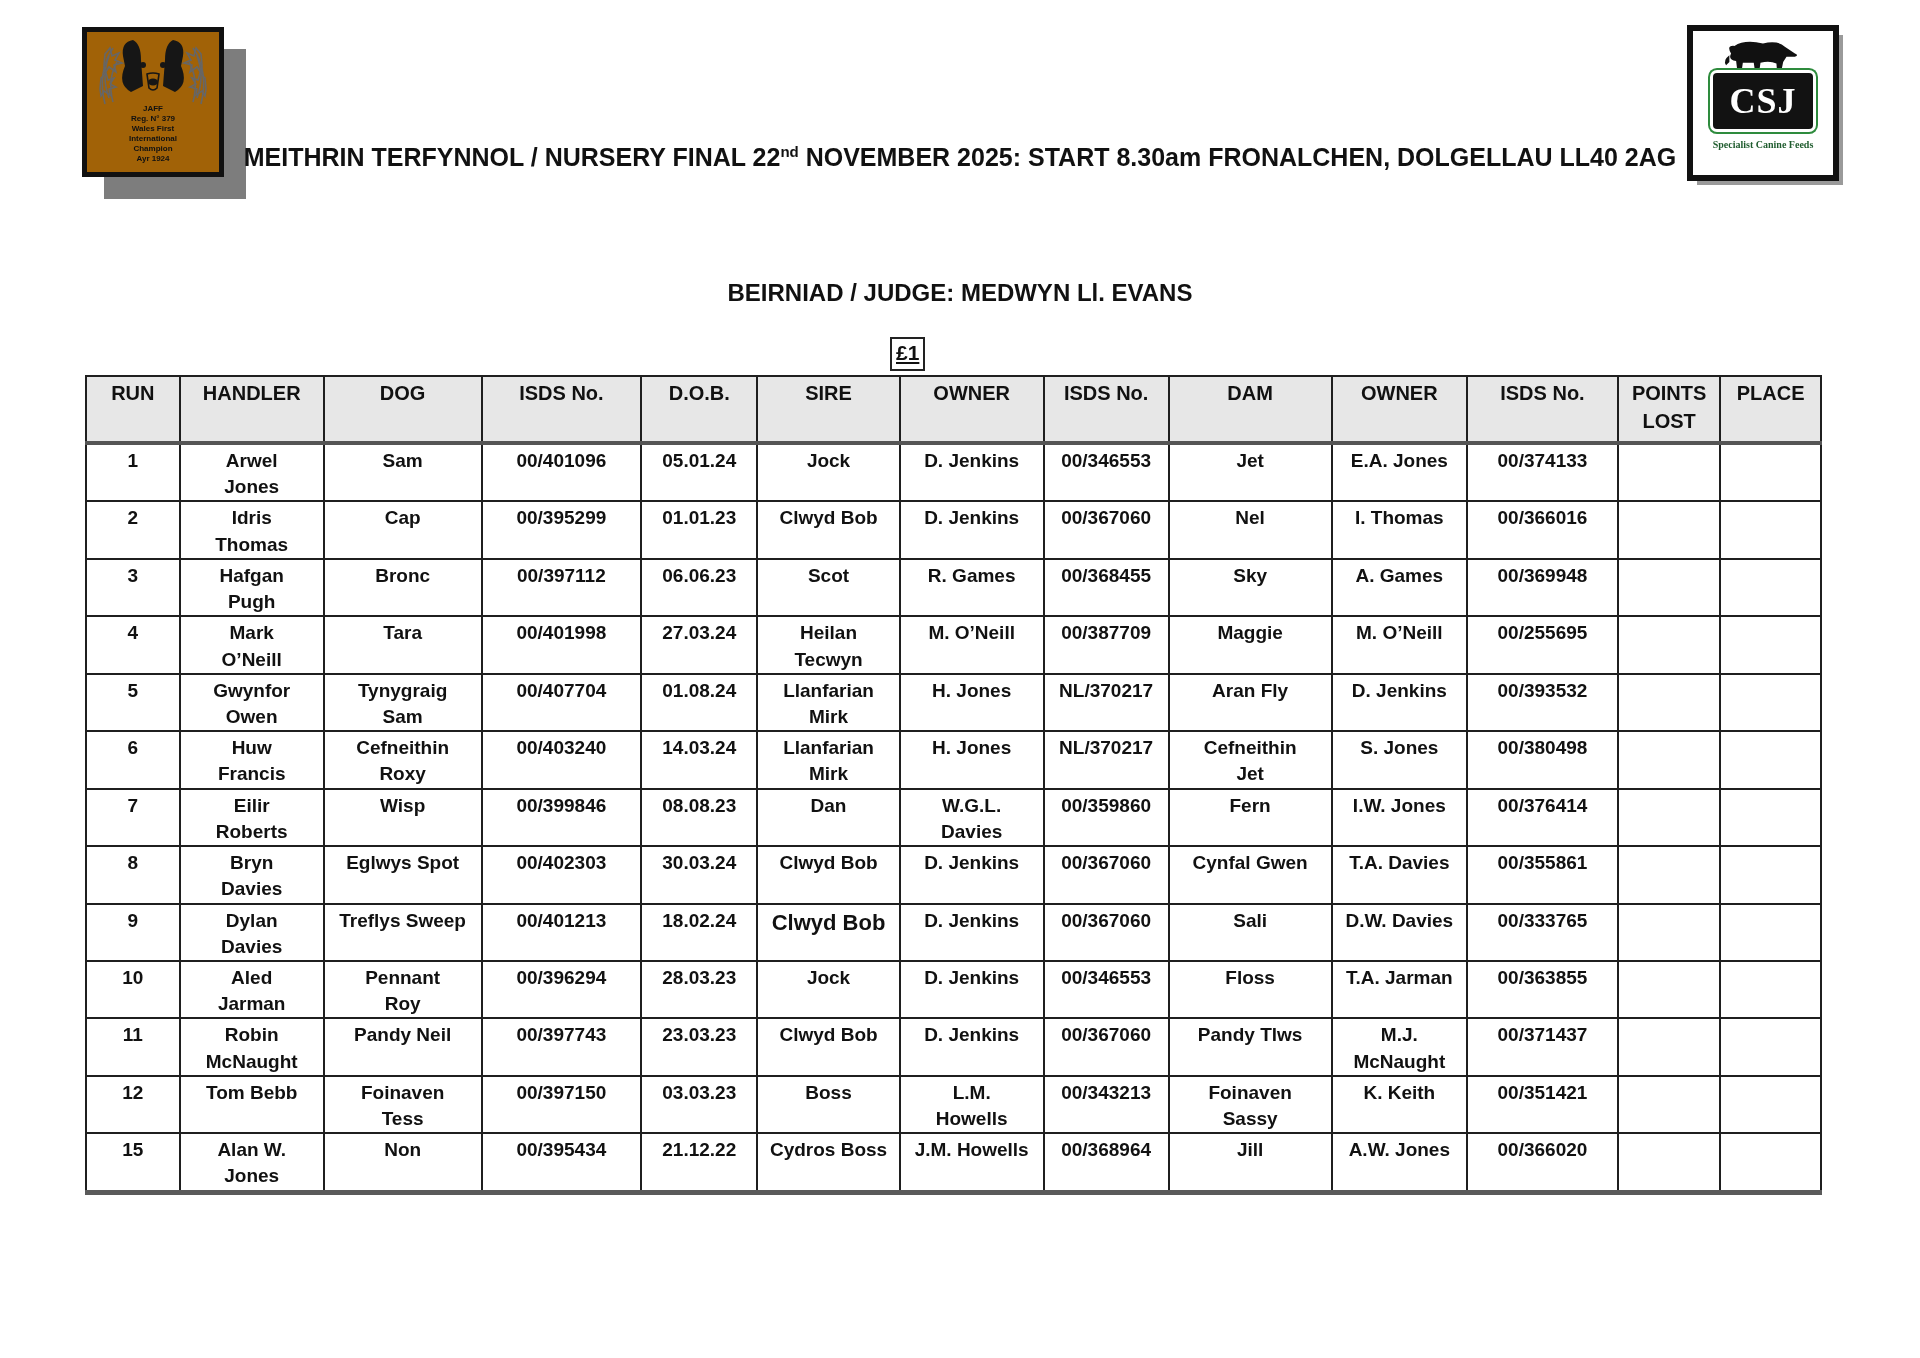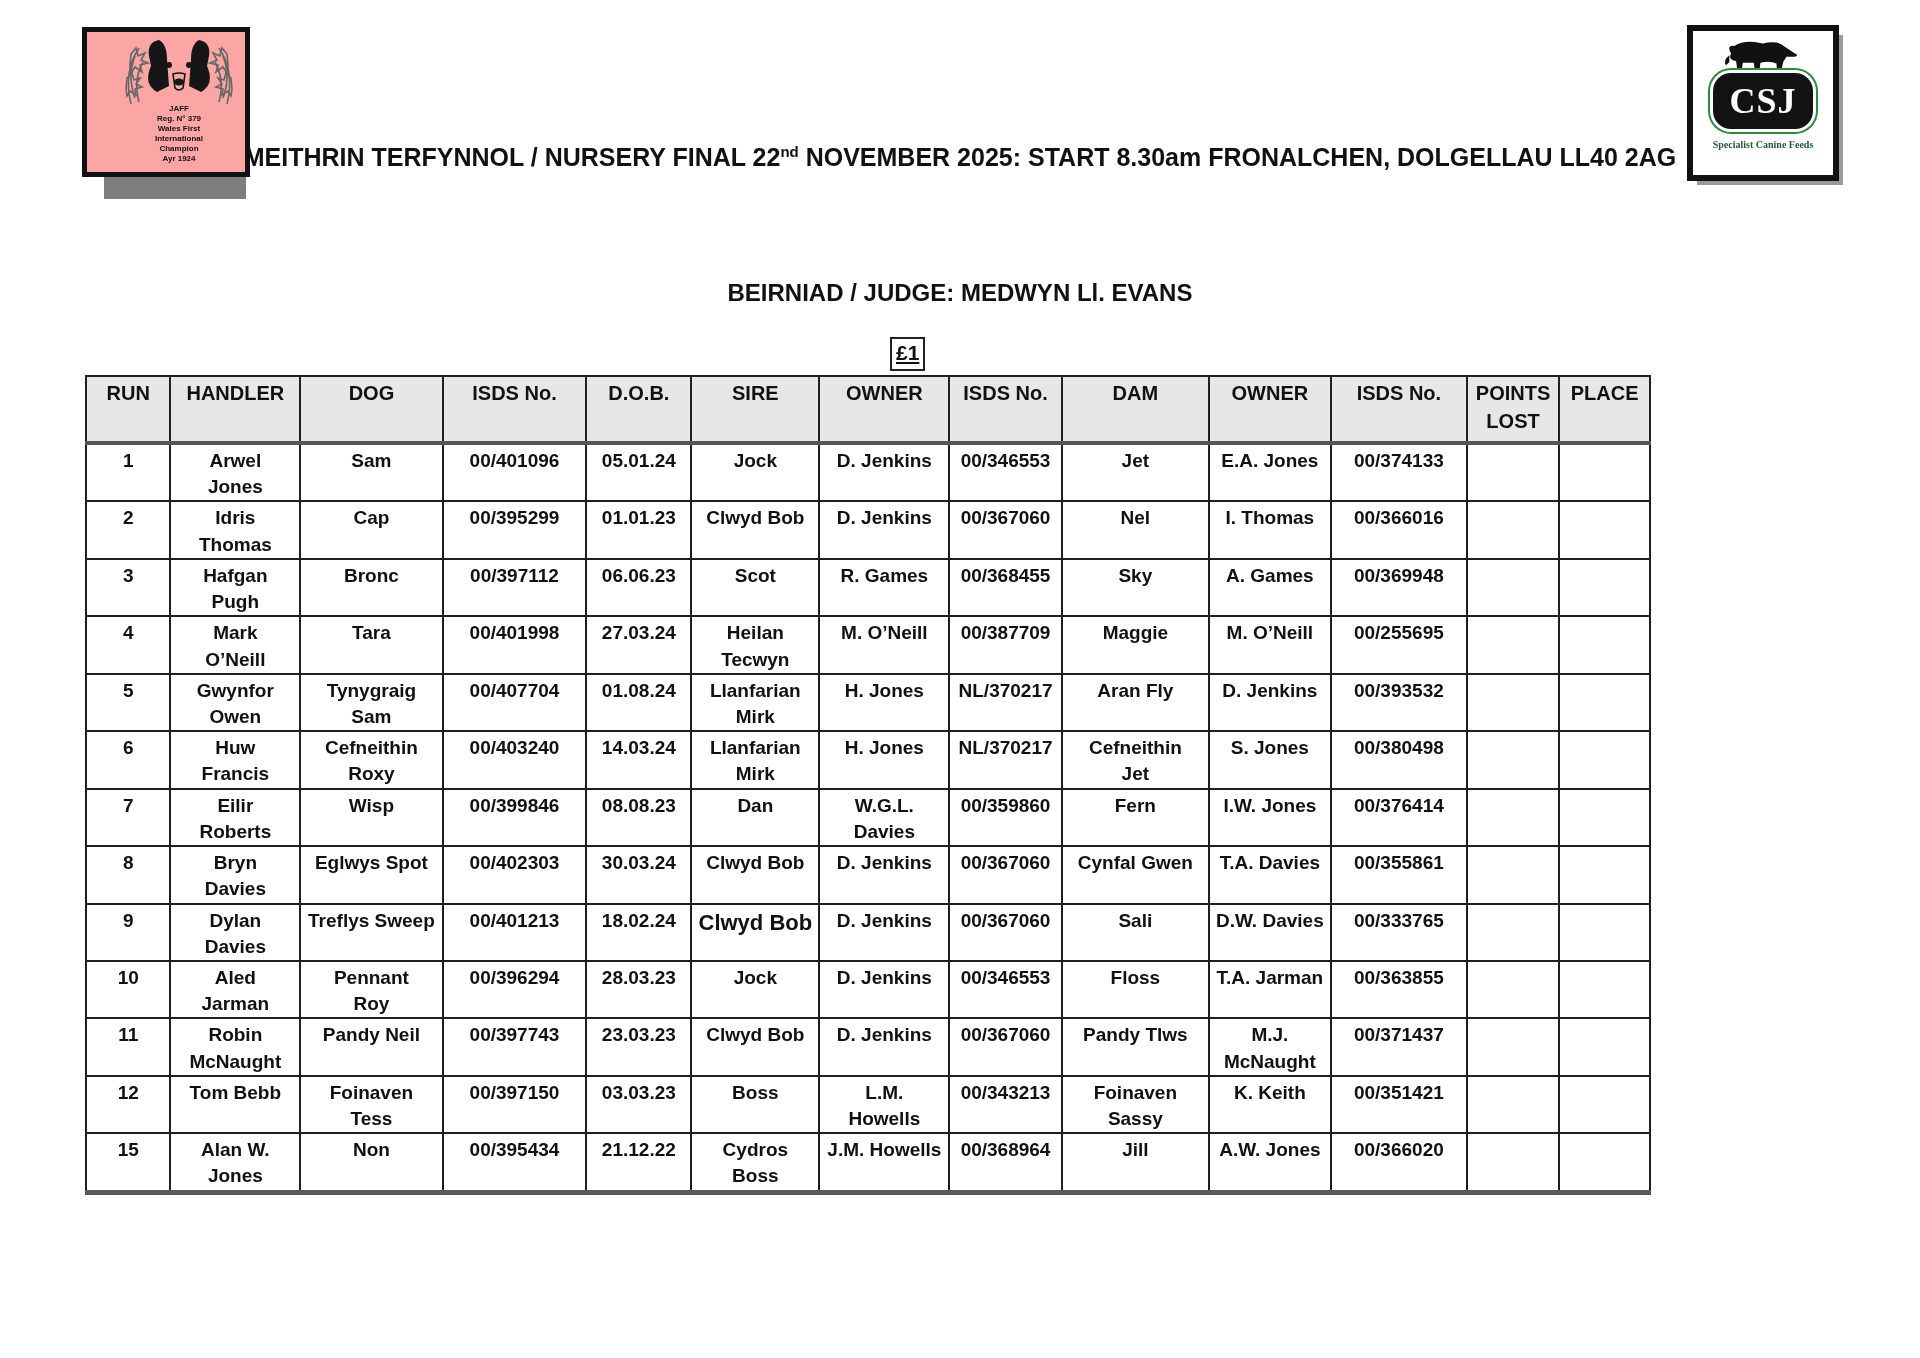--- a/index.html
+++ b/index.html
@@ -11,38 +11,38 @@
     font-weight:bold;
     color:#111;
     overflow:hidden;
   }
 
   
   .jaff-wrap{position:absolute;left:82px;top:27px;width:142px;height:150px;}
   .jaff-shadow{position:absolute;left:22px;top:22px;width:142px;height:150px;background:#7d7d7d;}
   .jaff-box{
     position:absolute;left:0;top:0;width:132px;height:140px;
-    background:#fca5a5;border:5px solid #111;
-    display:flex;flex-direction:column;align-items:center;padding-left:26px;
+    background:#a16207;border:5px solid #111;
+    display:flex;flex-direction:column;align-items:center;
   }
   .jaff-emblem{width:100%;height:86px;flex:0 0 auto;}
   .jaff-text{margin-top:-14px;text-align:center;font-size:8px;line-height:1.25;color:#111;}
 
   
   .csj-wrap{position:absolute;left:1687px;top:25px;width:150px;height:156px;}
   .csj-shadow{position:absolute;left:10px;top:10px;width:146px;height:150px;background:#9a9a9a;}
   .csj-box{
     position:absolute;left:0;top:0;width:140px;height:144px;
     background:#fff;border:6px solid #111;
     display:flex;flex-direction:column;align-items:center;justify-content:flex-start;
   }
   .csj-dog{width:84px;height:42px;margin-top:4px;}
   .csj-pill{
     width:100px;height:56px;margin-top:-4px;
-    background:#121212;border-radius:18px;
+    background:#121212;border-radius:4px;
     box-shadow:0 0 0 3px #ffffff, 0 0 0 5px #2e8b3d;
     display:flex;align-items:center;justify-content:center;
   }
   .csj-letters{
     font-family:"Liberation Serif", serif;font-weight:bold;
     color:#ffffff;font-size:36px;letter-spacing:1px;line-height:1;
   }
   .csj-sub{
     margin-top:10px;font-family:"Liberation Serif", serif;
     font-size:10px;color:#1f5c2e;white-space:nowrap;text-align:right;
@@ -57,21 +57,21 @@
 
   
   .price-tag{
     position:absolute;left:890px;top:337px;z-index:3;
     background:#fff;border:2px solid #222;
     padding:2px 4px 4px 4px;font-size:21px;text-decoration:underline;
   }
 
   
   .tbl{
-    position:absolute;left:85px;top:375px;width:1566px;
+    position:absolute;left:85px;top:375px;width:1737px;
     border-collapse:collapse;table-layout:fixed;
     font-size:19px;font-weight:bold;
     border:2px solid #1f1f1f;
     border-bottom:5px solid #5a5a5a;
   }
   .tbl th,.tbl td{
     border:2px solid #1f1f1f;
     text-align:center;vertical-align:top;
     padding:3px 5px 0 5px;
     line-height:1.38;

